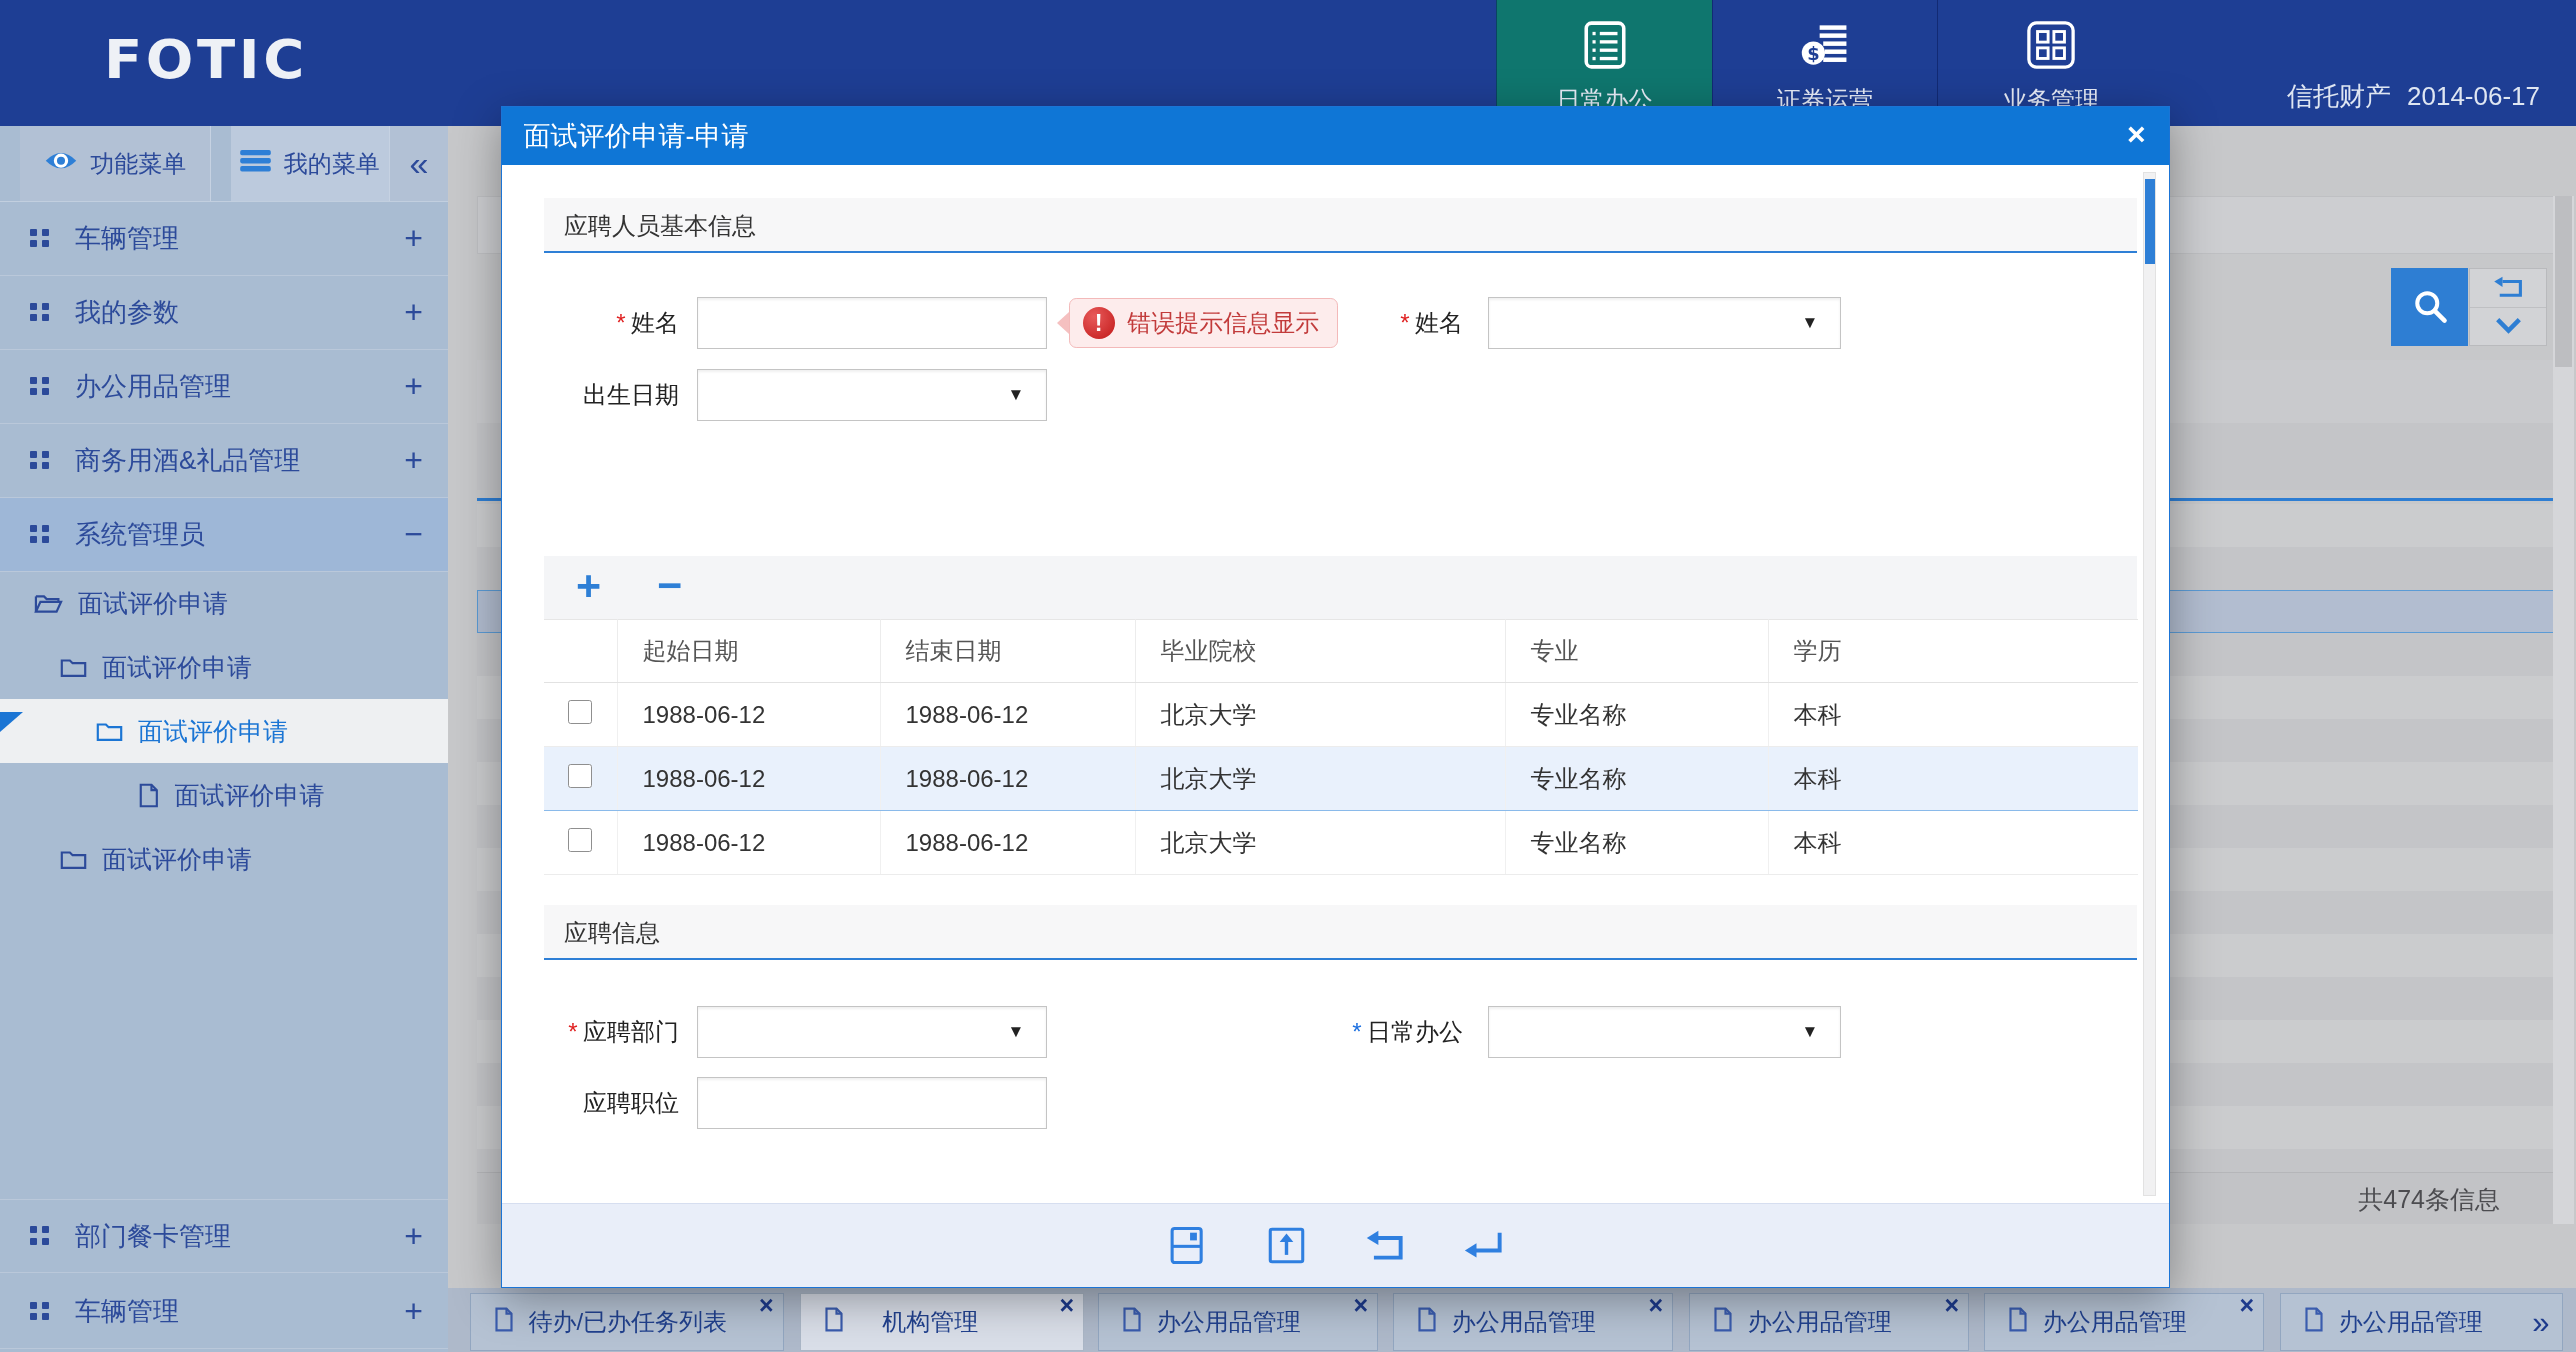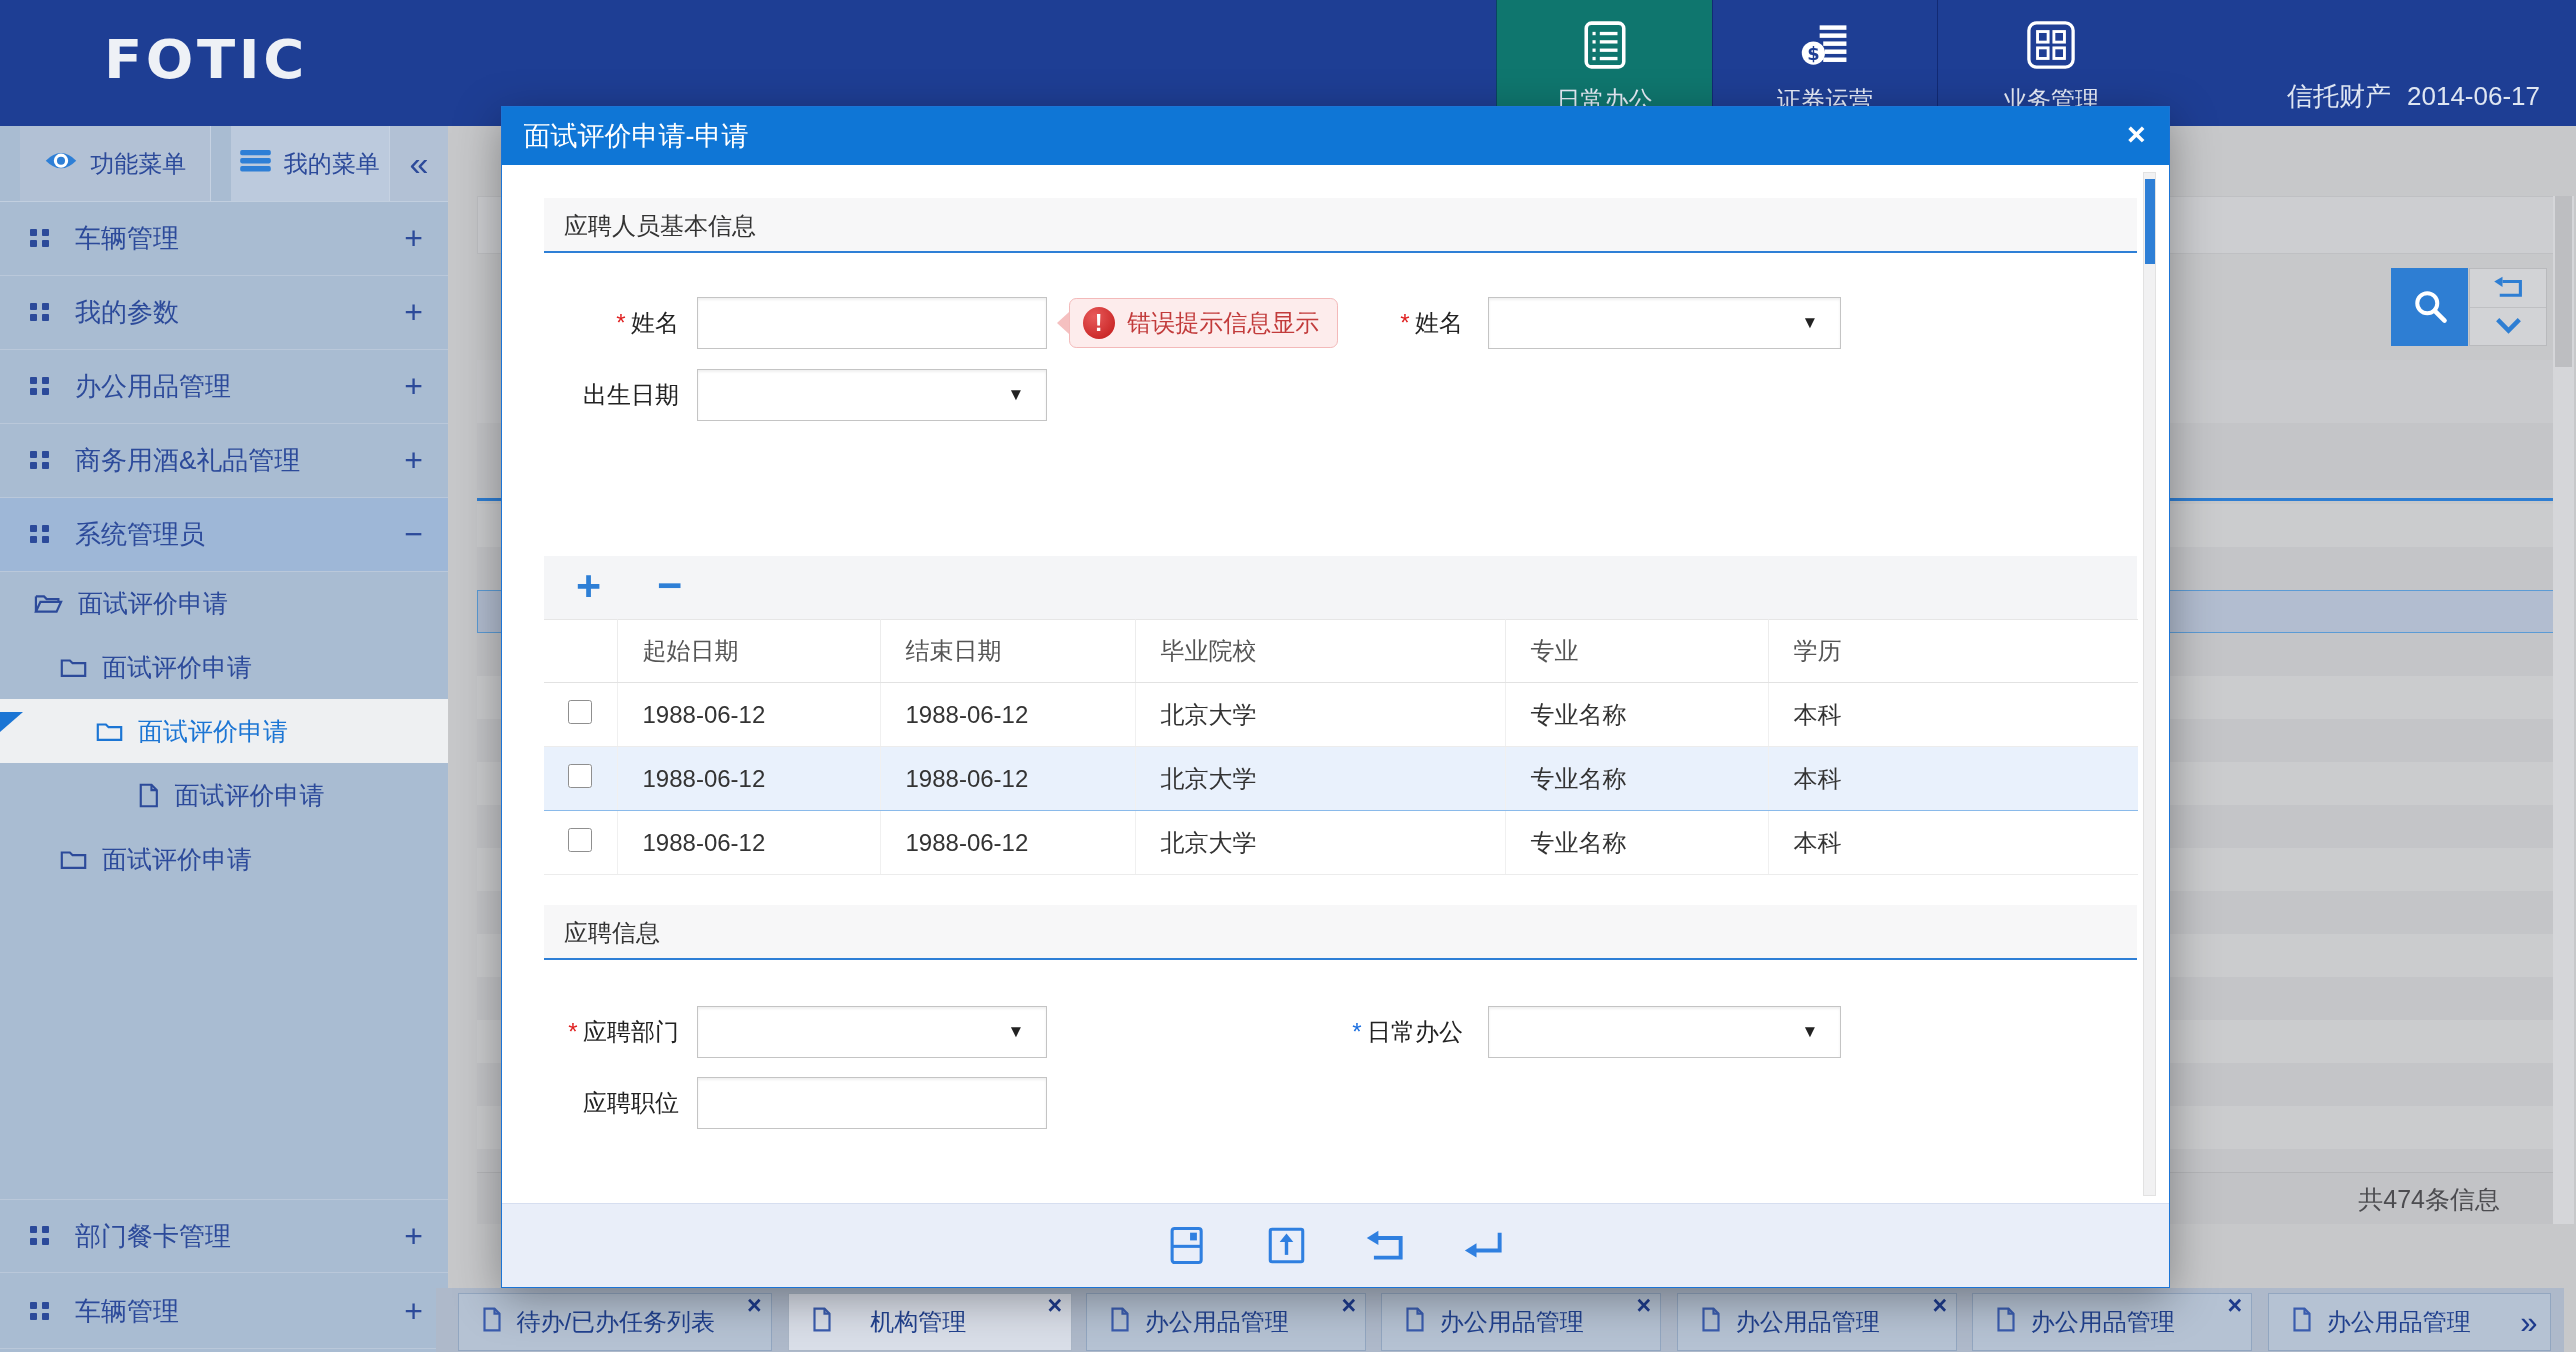--- a/index.html
+++ b/index.html
@@ -61,21 +61,21 @@
   .blue-line { position:absolute; left:29px; top:372px; width:2077px; height:2.7px; background:#2e7ed3; }
   .stripes { position:absolute; left:29px; top:378px; width:2077px; height:668px;
              background:repeating-linear-gradient(180deg,#cbccce 0 43px,#c4c5c8 43px 86px); }
   .hl-row { position:absolute; left:29px; top:464px; width:2077px; height:43px; background:#b2bdd0; border:1.8px solid #5b9bd5; }
   .bg-foot { position:absolute; left:29px; top:1046px; width:2077px; height:52px; background:#c2c3c6;
              border-top:0.9px solid #b5b6b9; line-height:52px; text-align:right; padding-right:54px;
              font-size:25px; color:#4c4c50; }
   .bg-scroll { position:absolute; left:2105px; top:70px; width:21px; height:1028px; background:#d5d6d9; }
   .bg-thumb { position:absolute; left:1.8px; top:0; width:17px; height:171px; background:#bdbec1; }
   
-  .tabbar { position:absolute; left:436px; top:1288px; width:2128px; height:64px; background:#aeb9ca; }
+  .tabbar { position:absolute; left:448px; top:1288px; width:2128px; height:64px; background:#aeb9ca; }
   .tab { position:absolute; top:5.4px; height:58px; background:#b5c2d3; border:0.9px solid #92a6c0;
          display:flex; align-items:center; padding-left:23.4px; gap:14.4px; font-size:24px; color:#21418e; cursor:pointer; }
   .tab.active { background:#d9dee8; border-color:#aab6c6; }
   .tab-close { position:absolute; top:-3.6px; right:9px; font-size:25px; font-weight:bold; color:#1d3a8c; cursor:pointer; }
   .tab-more { position:absolute; right:12.6px; top:10.8px; font-size:31px; color:#1d3a8c; cursor:pointer; }
   
   .modal { position:absolute; left:501px; top:106px; width:1669px; height:1182px; background:#fff;
            border:1.8px solid #1b74d6; box-shadow:0 10.8px 43px rgba(0,0,0,.35); }
   .mhead { position:absolute; left:0; top:0; right:0; height:58px; background:var(--accent,#0f76d6); }
   .mtitle { position:absolute; left:21.6px; top:0; line-height:58px; font-size:27px; color:#fff; }

